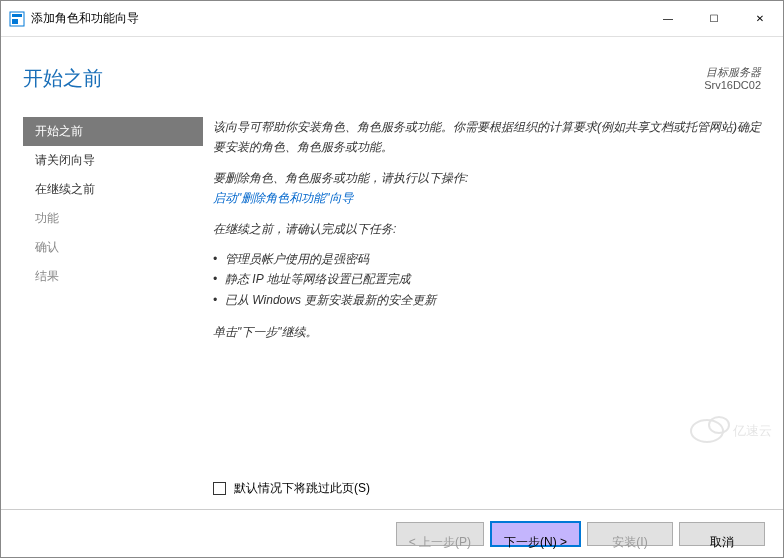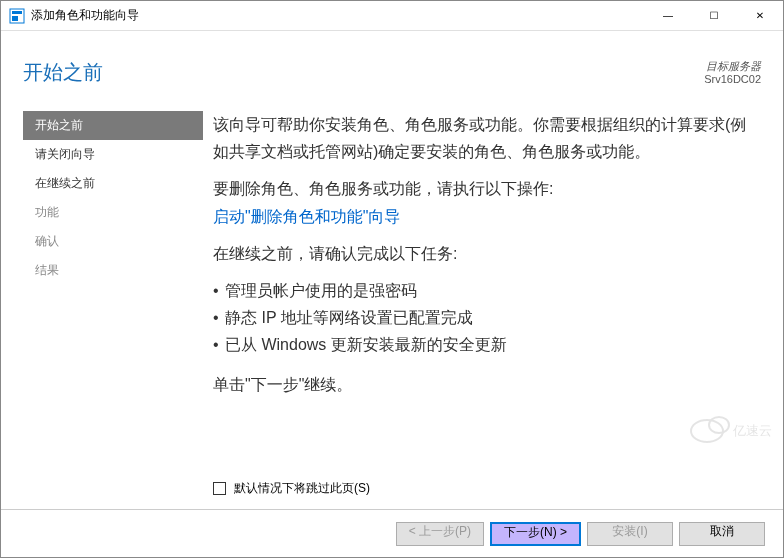--- a/index.html
+++ b/index.html
@@ -1,40 +1,40 @@
 <!DOCTYPE html>
 <html><head>
   <meta charset="utf-8">
   <style>
     * { margin: 0; padding: 0; box-sizing: border-box; font-family: "Microsoft YaHei", "Segoe UI", sans-serif; }
     body { width: 784px; height: 558px; background: #fff; border: 1px solid #888; overflow: hidden; position: relative; }
-    .titlebar { height: 30px; display: flex; align-items: center; padding-left: 8px; border-bottom: 1px solid #e0e0e0; }
+    .titlebar { height: 36px; display: flex; align-items: center; padding-left: 8px; border-bottom: 1px solid #e0e0e0; }
     .titlebar-icon { width: 16px; height: 16px; margin-right: 6px; }
     .titlebar-text { font-size: 12px; color: #000; flex: 1; }
     .win-controls { display: flex; height: 100%; }
     .win-btn { width: 46px; display: flex; align-items: center; justify-content: center; font-size: 10px; }
     .header-area { height: 65px; position: relative; padding: 0 22px; }
     .page-title { font-size: 20px; color: #1a6fb8; font-weight: 300; position: absolute; left: 22px; top: 28px; }
     .dest-label { position: absolute; right: 22px; top: 28px; font-size: 11px; color: #555; text-align: right; font-style: italic; }
     .dest-server { position: absolute; right: 22px; top: 42px; font-size: 11px; color: #555; }
     .body-area { display: flex; padding: 15px 22px 0 22px; height: 375px; }
     .nav { width: 180px; flex-shrink: 0; }
     .nav-item { font-size: 12px; padding: 6px 12px; color: #888; }
     .nav-item.active { background: #7a7a7a; color: #fff; }
     .nav-item.enabled { color: #333; }
-    .content { flex: 1; font-size: 16px; color: #333; line-height: 1.7; padding-left: 10px; }
+    .content { flex: 1; font-size: 12px; color: #333; line-height: 1.7; padding-left: 10px; font-style: italic; }
     .content p { margin-bottom: 10px; }
     .content a { color: #0066cc; text-decoration: none; }
     .bullets { margin: 6px 0 12px 0; }
     .bullets li { list-style: none; padding-left: 12px; position: relative; }
     .bullets li::before { content: "•"; position: absolute; left: 0; }
     .skip-row { position: absolute; left: 212px; bottom: 60px; display: flex; align-items: center; font-size: 12px; }
     .chk { width: 13px; height: 13px; border: 1px solid #333; margin-right: 8px; }
     .footer { position: absolute; bottom: 0; left: 0; right: 0; height: 48px; border-top: 1px solid #ccc; display: flex; justify-content: flex-end; align-items: center; padding-right: 18px; gap: 6px; }
-    .btn { font-size: 12px; padding: 0 12px; min-width: 86px; height: 24px; border: 1px solid #adadad; background: #e1e1e1; text-align: center; }
+    .btn { font-size: 12px; padding: 11px 12px; min-width: 86px; height: 24px; border: 1px solid #adadad; background: #e1e1e1; text-align: center; }
     .btn.disabled { color: #9a9a9a; }
     .btn.primary { border: 2px solid #0078d7; background: #c4b5fd; }
     .watermark { position: absolute; right: 8px; bottom: 108px; opacity: 0.22; }
   </style>
 </head>
 <body>
 
 <div class="titlebar">
   <svg class="titlebar-icon" viewBox="0 0 16 16">
     <rect x="1" y="1" width="14" height="14" fill="none" stroke="#0078d7" stroke-width="1"></rect>

